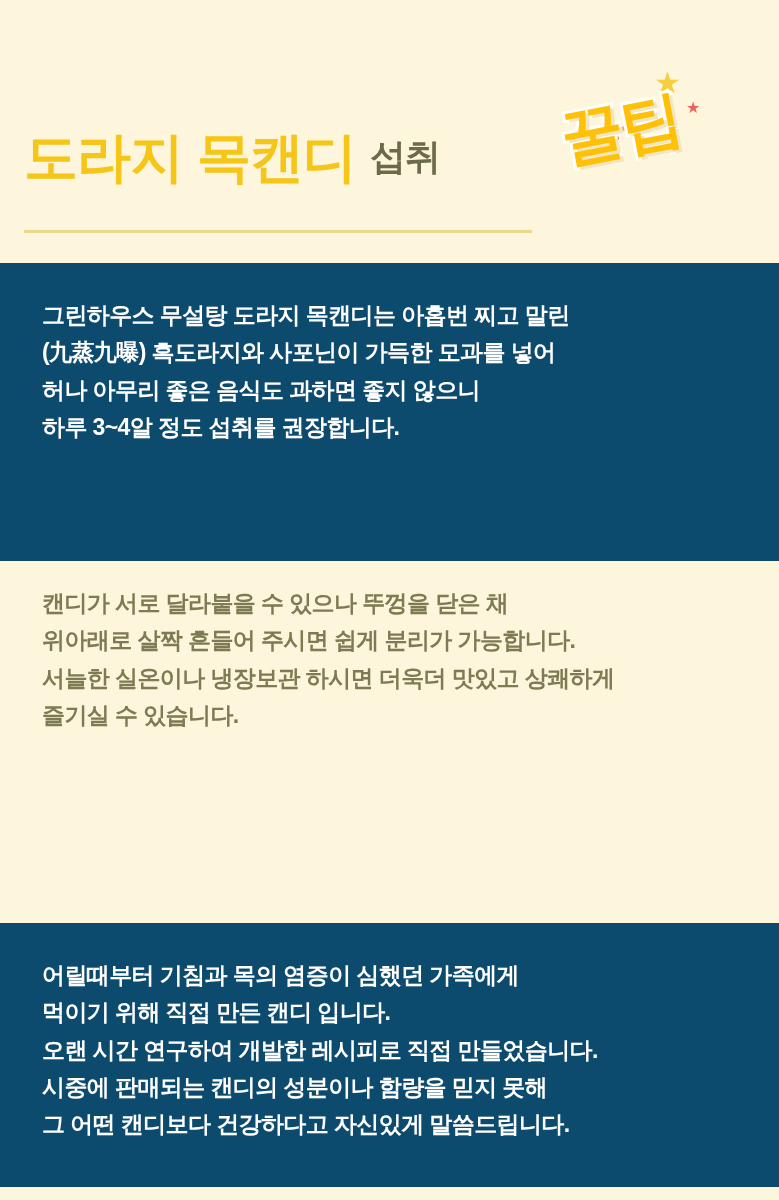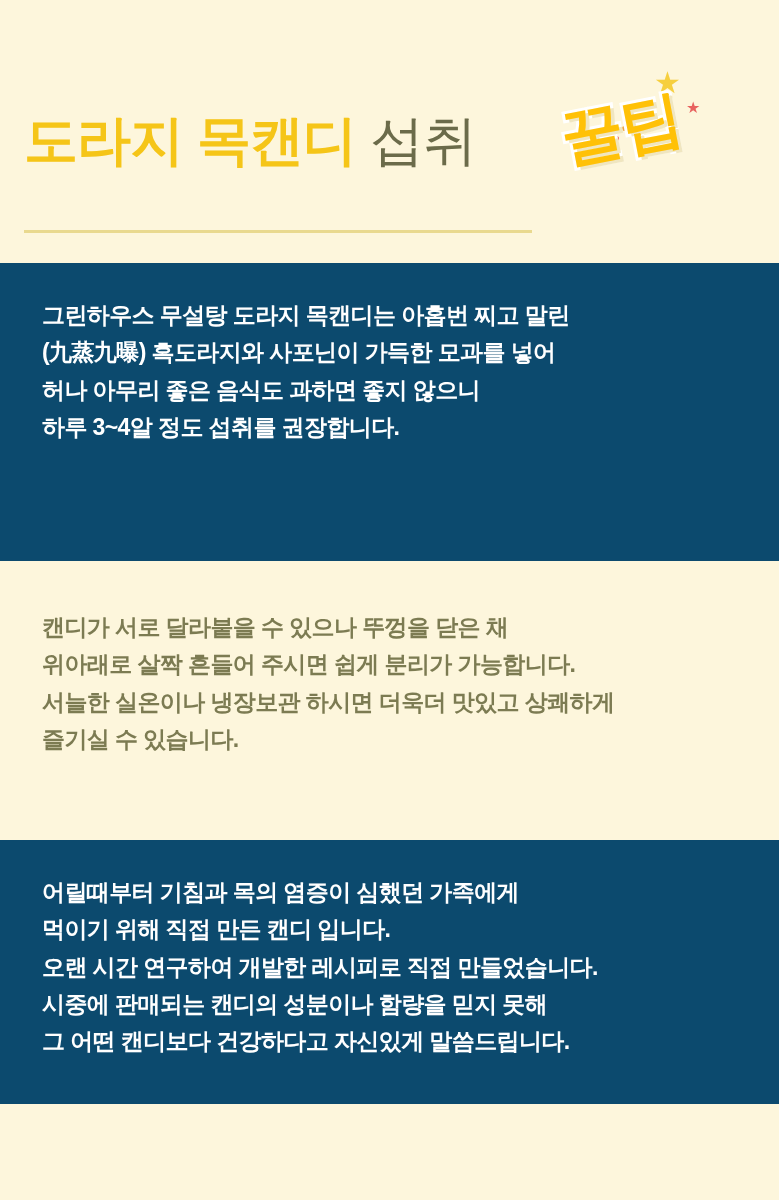--- a/index.html
+++ b/index.html
@@ -19,37 +19,37 @@
   
   .header {
     position: relative;
     height: 263px;
     padding: 0 40px;
   }
 
   .title-row {
     position: absolute;
     left: 24px;
-    top: 113px;
+    top: 130px;
     display: flex;
     align-items: center;
   }
 
   .title-yellow {
     font-size: 54px;
     font-weight: 900;
     color: #f5c518;
     letter-spacing: -1px;
     line-height: 1;
     -webkit-text-stroke: 0px;
   }
 
   .title-dark {
-    font-size: 54px;
-    font-weight: 400;
+    font-size: 36px;
+    font-weight: 700;
     color: #6b6b4a;
     letter-spacing: -1px;
     line-height: 1;
     margin-left: 14px;
   }
 
   .title-underline {
     position: absolute;
     left: 24px;
     top: 230px;
@@ -124,21 +124,21 @@
     background: #0c4a6e;
   }
   .block-olive p { color: #ffffff; }
 
   .block-cream {
     background: #fdf6dc;
   }
   .block-cream p { color: #7c7b52; }
 
   .block-1 { height: 298px; padding-top: 34px; }
-  .block-2 { height: 279px; padding-top: 48px; }
+  .block-2 { height: 362px; padding-top: 24px; }
   .block-3 { height: 264px; padding-top: 34px; }
 </style>
 </head>
 <body>
 
 <div class="header">
 
   <div class="title-row">
     <span class="title-yellow">도라지 목캔디</span>
     <span class="title-dark">섭취</span>

